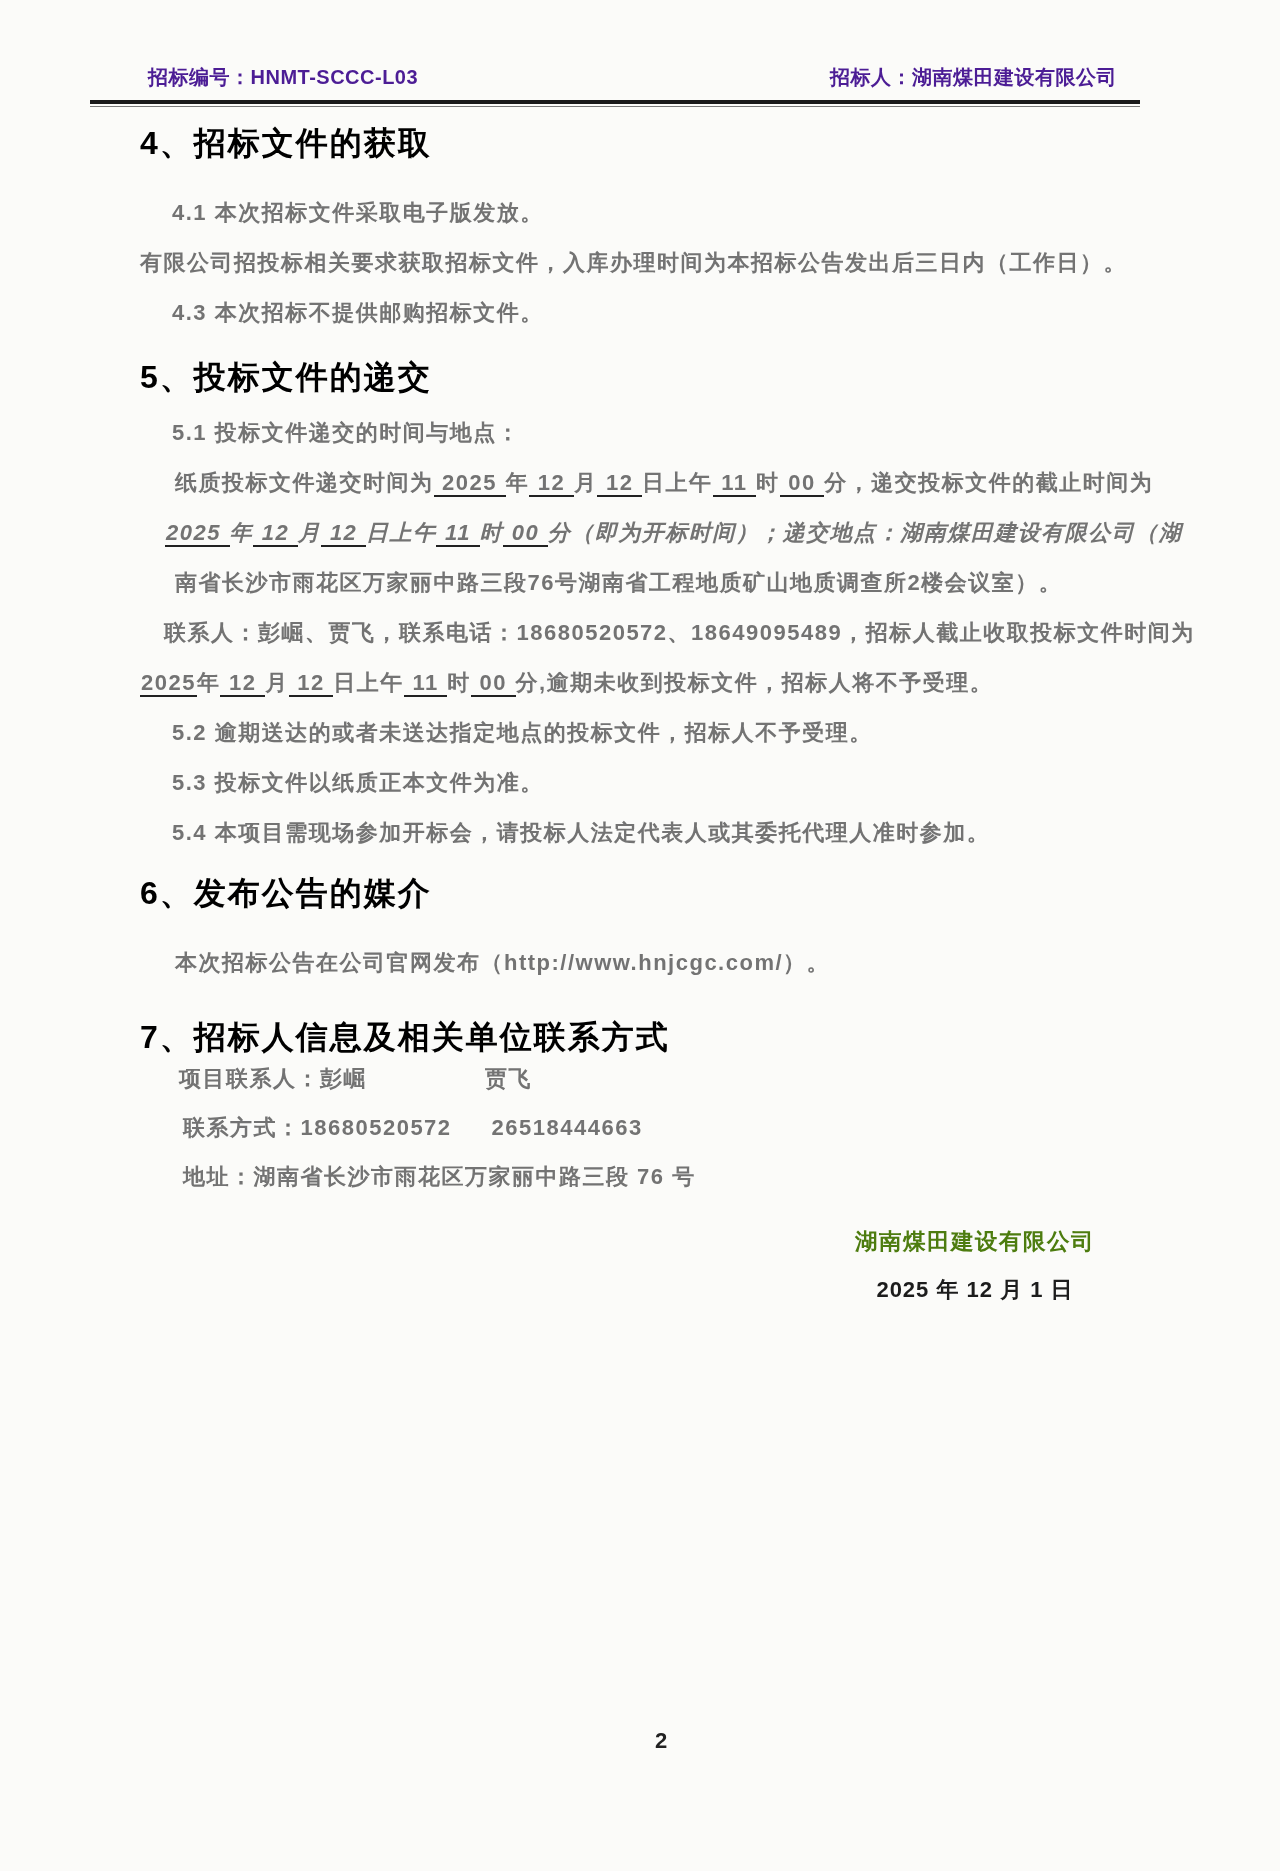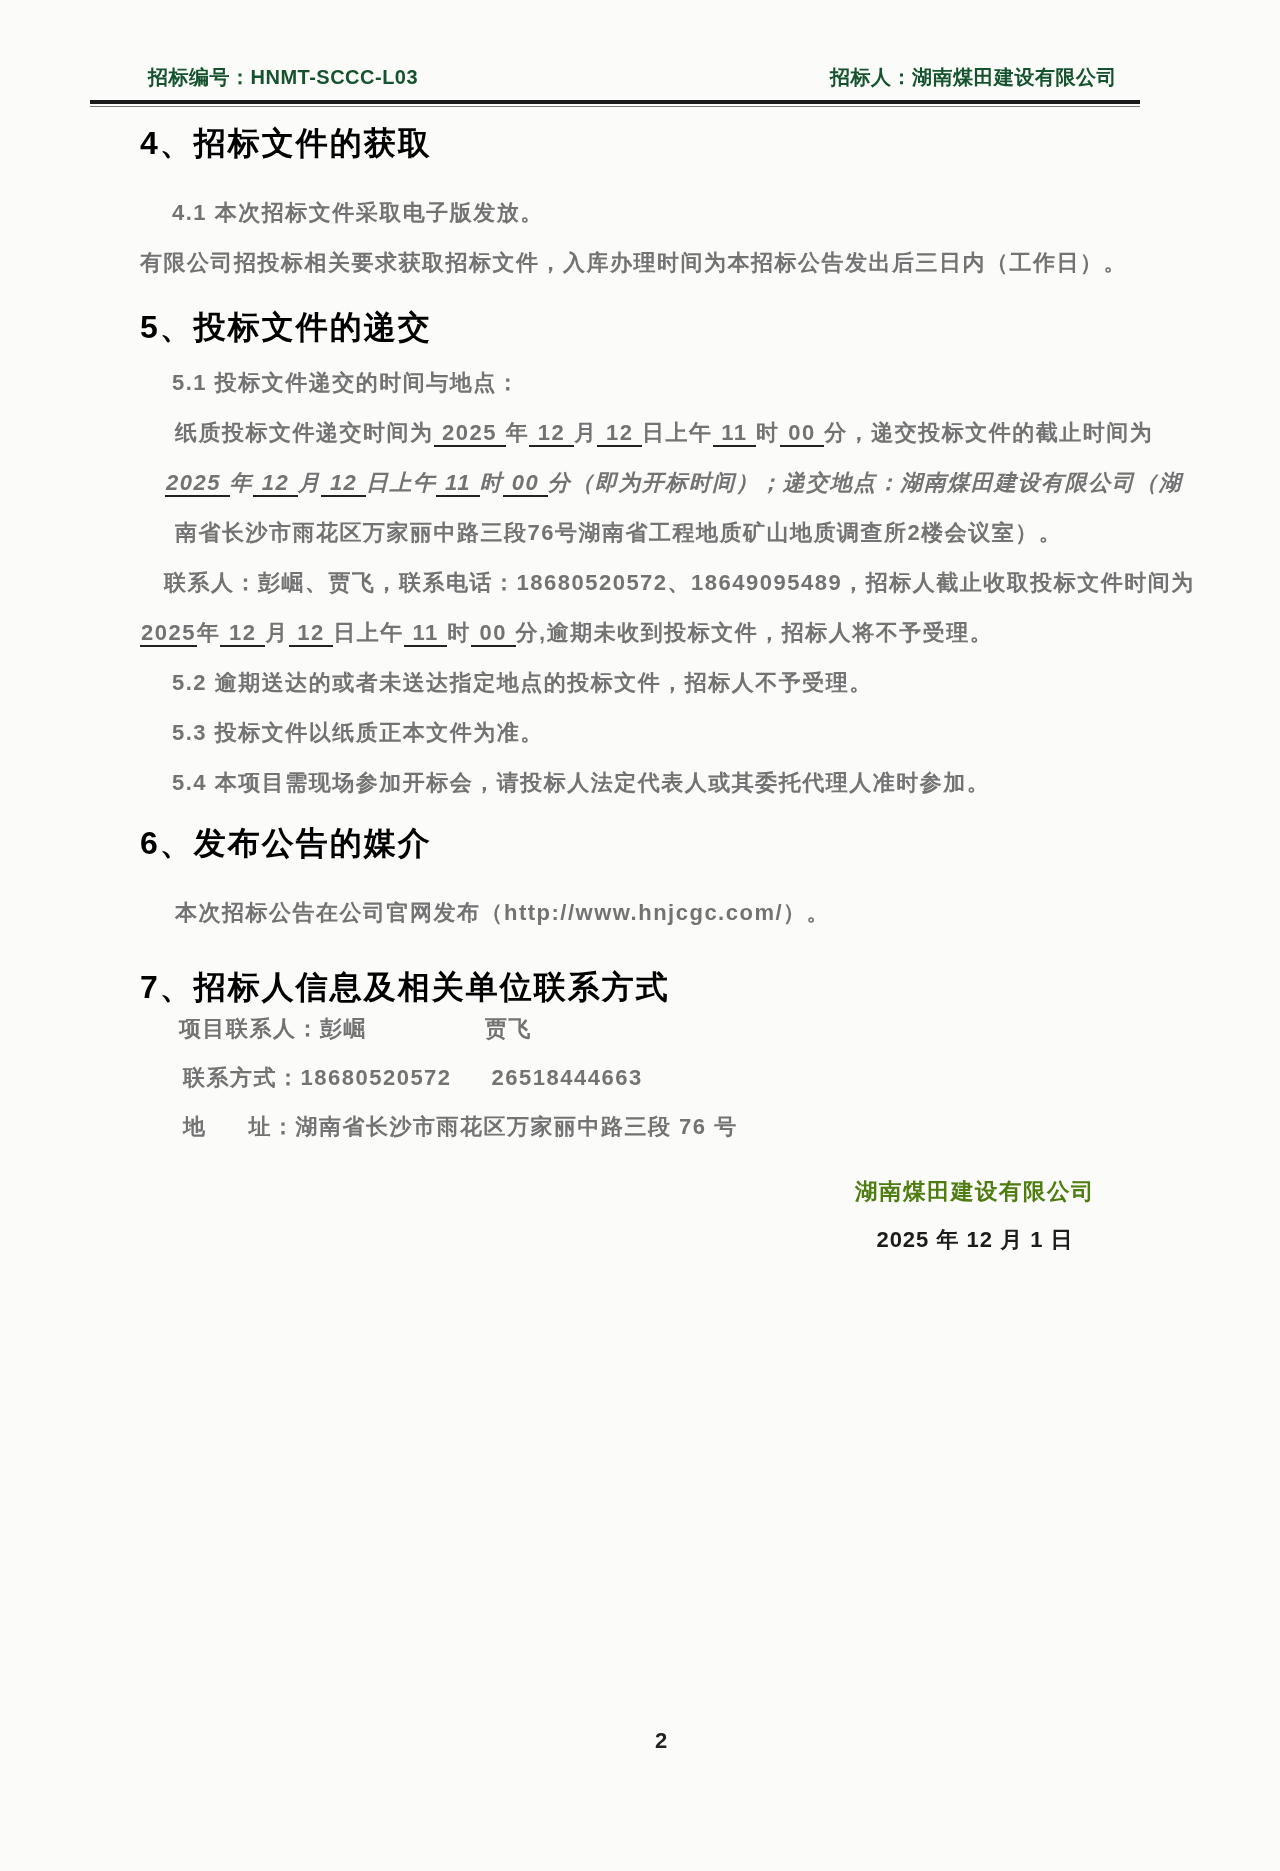--- a/index.html
+++ b/index.html
@@ -9,21 +9,21 @@
     background:#fbfbf9;
     color:#1c1c1c;
     font-family:"Liberation Sans","DejaVu Sans",sans-serif;
     overflow:hidden;
   }
   
   .header{
     display:flex;justify-content:space-between;align-items:flex-end;
     padding:64px 163px 0 148px;
     font-size:20px;font-weight:700;letter-spacing:.5px;line-height:26px;
-    color:#14532d;
+    color:#4c1d95;
   }
   .rule{margin:10px 0 0 90px;width:1050px;height:4px;background:#1a1a1a;}
   .rule2{margin:2px 0 0 90px;width:1050px;height:1px;background:#7a7a7a;}
   
   .sec{padding-left:140px;padding-right:48px;}
   .sec-heading{
     margin:0;font-size:32px;font-weight:700;letter-spacing:2px;
     line-height:46px;color:#000;
   }
   .sec-body{font-size:22px;font-weight:600;letter-spacing:1.5px;color:#737373;}
@@ -63,20 +63,21 @@
     <span>招标人：湖南煤田建设有限公司</span>
   </div>
   <div class="rule"></div>
   <div class="rule2"></div>
 
   <section class="sec s4">
     <h2 class="sec-heading">4、招标文件的获取</h2>
     <div class="sec-body">
         <div class="line" style="margin-left: 32px;"><span>4.1 本次招标文件采取电子版发放。</span></div>
         <div class="line"><span>有限公司招投标相关要求获取招标文件，入库办理时间为本招标公告发出后三日内（工作日）。</span></div>
+        <div class="line" style="margin-left: 32px;"><span>4.3 本次招标不提供邮购招标文件。</span></div>
       </div>
   </section>
 
   <section class="sec s5">
     <h2 class="sec-heading">5、投标文件的递交</h2>
     <div class="sec-body">
         <div class="line" style="margin-left: 32px;"><span>5.1 投标文件递交的时间与地点：</span></div>
         <div class="line" style="margin-left: 35px;"><span>纸质投标文件递交时间为</span><span class="u"> 2025 </span><span>年</span><span class="u"> 12 </span><span>月</span><span class="u"> 12 </span><span>日上午</span><span class="u"> 11 </span><span>时</span><span class="u"> 00 </span><span>分，递交投标文件的截止时间为</span></div>
         <div class="line" style="margin-left: 25px; font-style: italic;"><span class="u">2025 </span><span>年</span><span class="u"> 12 </span><span>月</span><span class="u"> 12 </span><span>日上午</span><span class="u"> 11 </span><span>时</span><span class="u"> 00 </span><span>分（即为开标时间）；递交地点：湖南煤田建设有限公司（湖</span></div>
         <div class="line" style="margin-left: 35px;"><span>南省长沙市雨花区万家丽中路三段76号湖南省工程地质矿山地质调查所2楼会议室）。</span></div>
@@ -93,21 +94,21 @@
     <div class="sec-body">
         <div class="line" style="margin-left: 35px;"><span>本次招标公告在公司官网发布（http://www.hnjcgc.com/）。</span></div>
       </div>
   </section>
 
   <section class="sec s7">
     <h2 class="sec-heading">7、招标人信息及相关单位联系方式</h2>
     <div class="sec-body">
         <div class="line" style="margin-left: 39px;"><span>项目联系人：彭崛</span><span style="margin-left: 118px;">贾飞</span></div>
         <div class="line" style="margin-left: 43px;"><span>联系方式：18680520572</span><span style="margin-left: 40px;">26518444663</span></div>
-        <div class="line" style="margin-left: 43px;"><span>地</span><span style="margin-left: 42px;">址：湖南省长沙市雨花区万家丽中路三段 76 号</span></div>
+        <div class="line" style="margin-left: 43px;"><span>地</span><span style="">址：湖南省长沙市雨花区万家丽中路三段 76 号</span></div>
       </div>
   </section>
 
   <div class="signature">
     <div class="sig-company">湖南煤田建设有限公司</div>
     <div class="sig-date">2025 年 12 月 1 日</div>
   </div>
 
   <div class="page-number">2</div>
 

